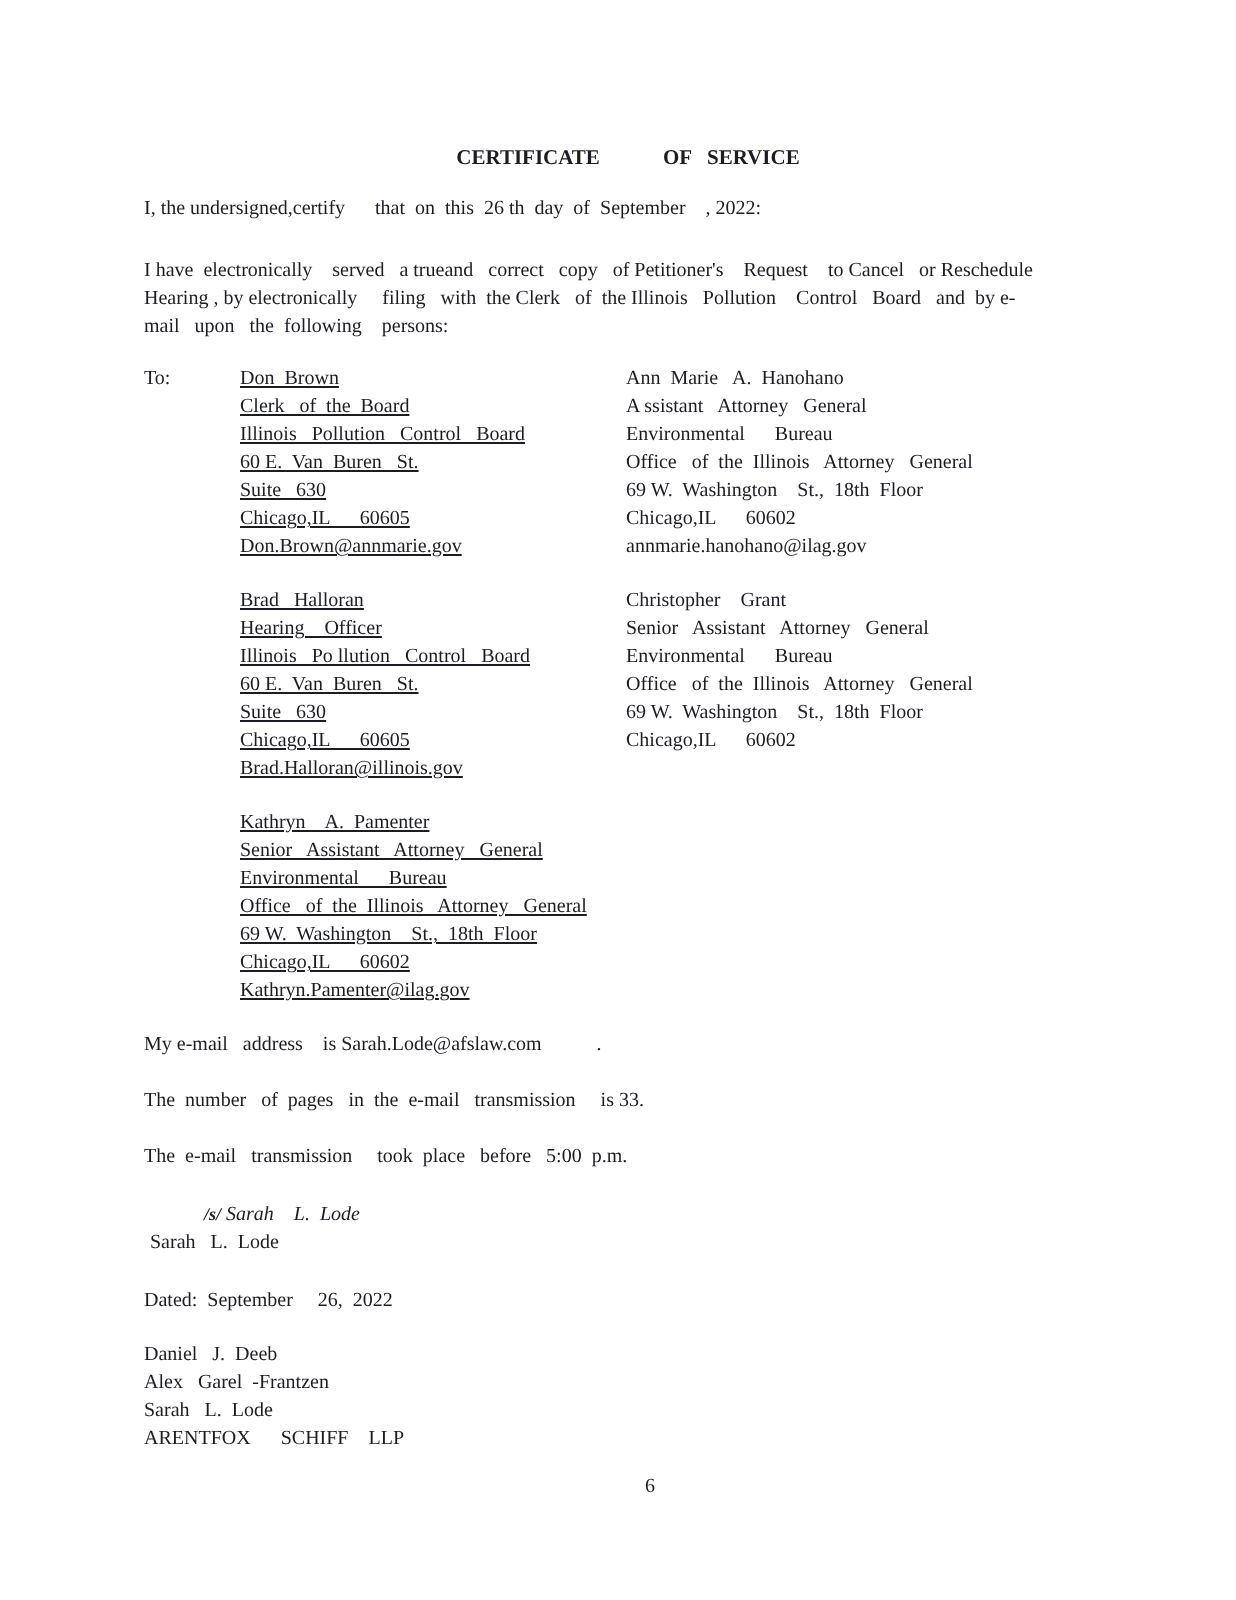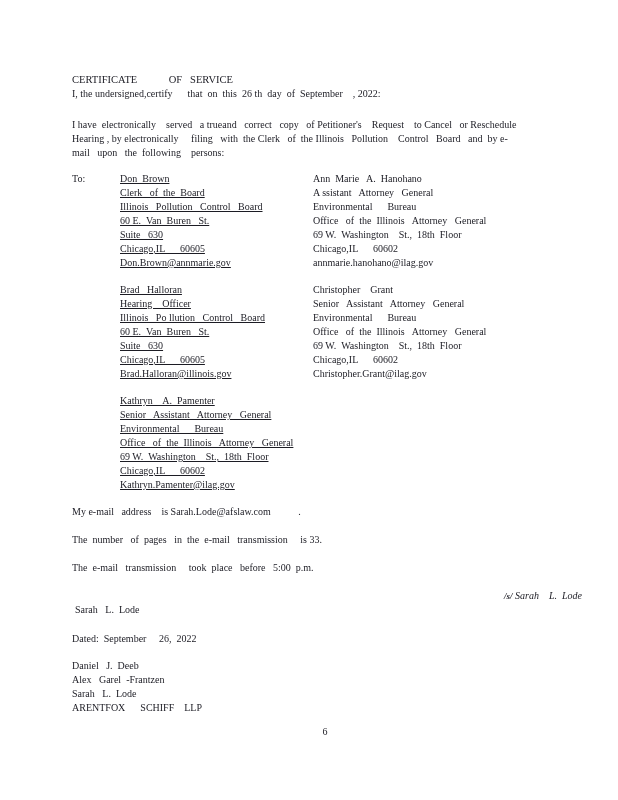--- a/index.html
+++ b/index.html
@@ -19,23 +19,25 @@
   }
   .content {
     padding: 73px 36px 0 72px;
   }
   .line,
   .pre {
     white-space: pre;
     line-height: 14px;
   }
   .doc-title {
-    font-weight: normal;
+    font-weight: bold;
     font-size: 10.5px;
+    text-align: center;
     padding-right: 26px;
+    margin-bottom: 11px;
     white-space: pre;
     line-height: 14px;
   }
   .intro {
     margin: 0 0 17px 0;
   }
   .service-para {
     margin: 0 0 12px 0;
   }
   .rrow {
@@ -57,21 +59,20 @@
   .stmt {
     margin: 1px 0 14px 0;
   }
   .sig-block {
     margin-top: 0;
   }
   .sig-line {
     padding-left: 30px;
     line-height: 14px;
     white-space: pre;
-    text-align: right;
   }
   .sig-name {
     font-style: italic;
   }
   .sig-mark {
     font-style: italic;
     font-weight: bold;
     font-size: 9px;
   }
   .printed-name {
@@ -141,21 +142,20 @@
             <div class="line">Chicago,IL      60605</div>
             <div class="line">Brad.Halloran@illinois.gov</div>
           </div>
         <div class="col-right">
             <div class="line">Christopher    Grant</div>
             <div class="line">Senior   Assistant   Attorney   General</div>
             <div class="line">Environmental      Bureau</div>
             <div class="line">Office   of  the  Illinois   Attorney   General</div>
             <div class="line">69 W.  Washington    St.,  18th  Floor</div>
             <div class="line">Chicago,IL      60602</div>
-            <div class="line">Christopher.Grant@ilag.gov</div>
           </div>
       </div>
 
       <div class="rrow">
         <div class="to-cell"></div>
         <div class="col-left">
             <div class="line">Kathryn    A.  Pamenter</div>
             <div class="line">Senior   Assistant   Attorney   General</div>
             <div class="line">Environmental      Bureau</div>
             <div class="line">Office   of  the  Illinois   Attorney   General</div>

